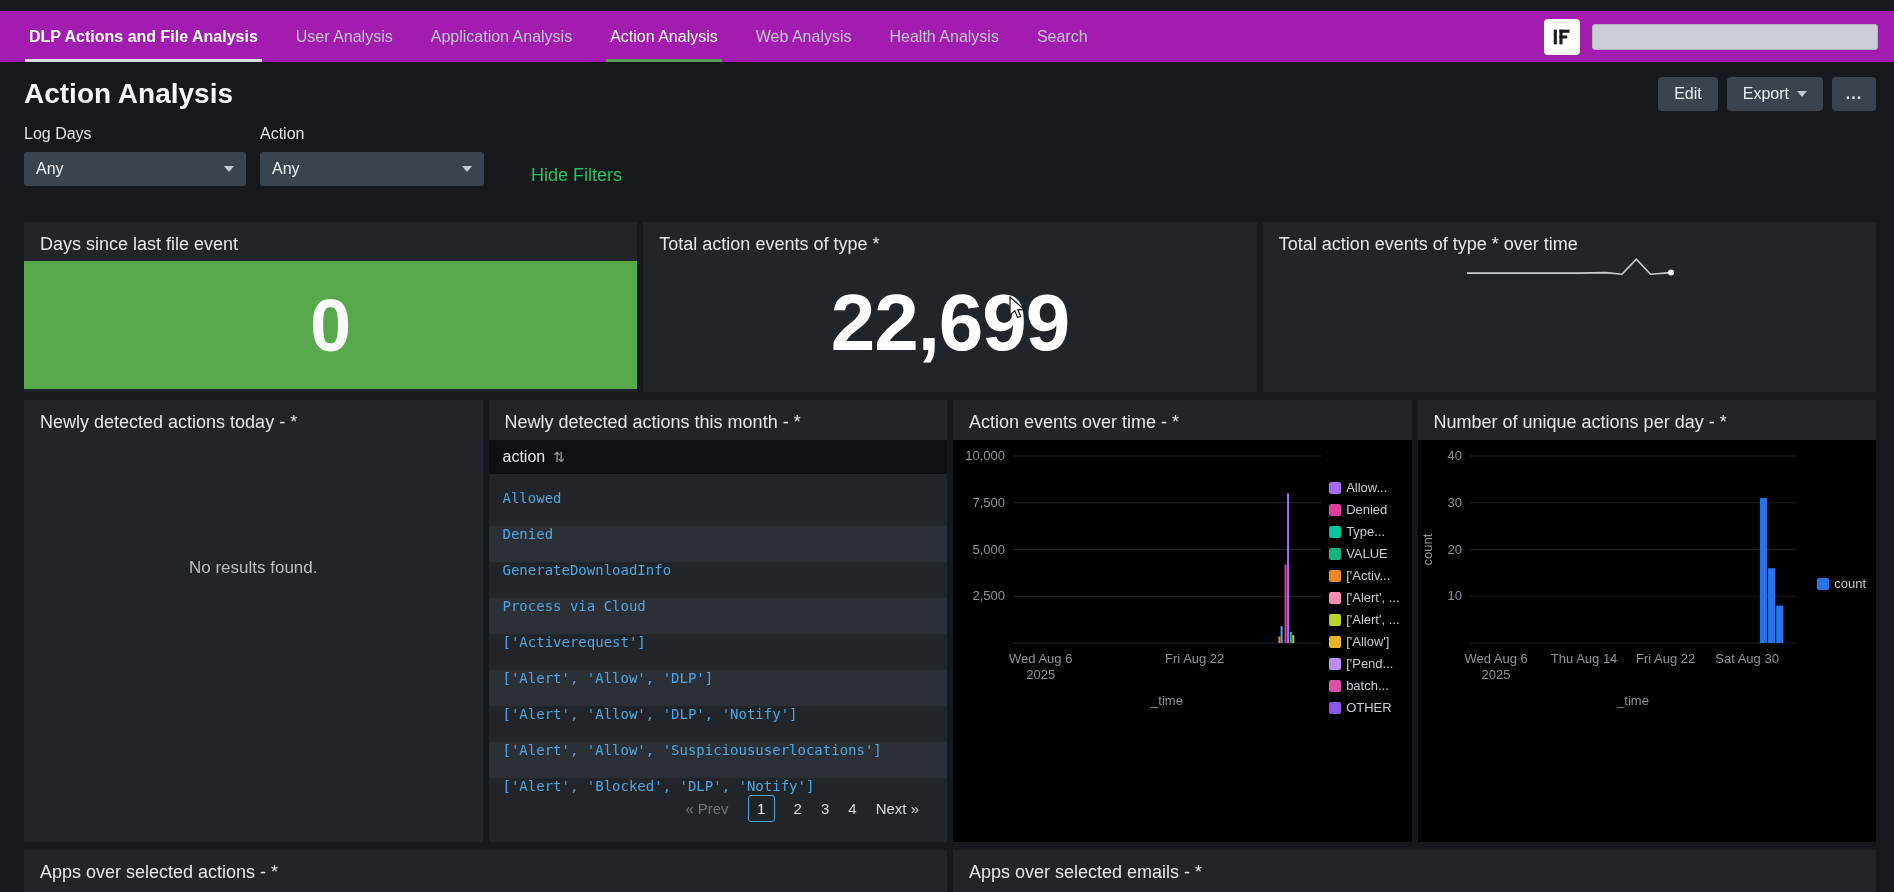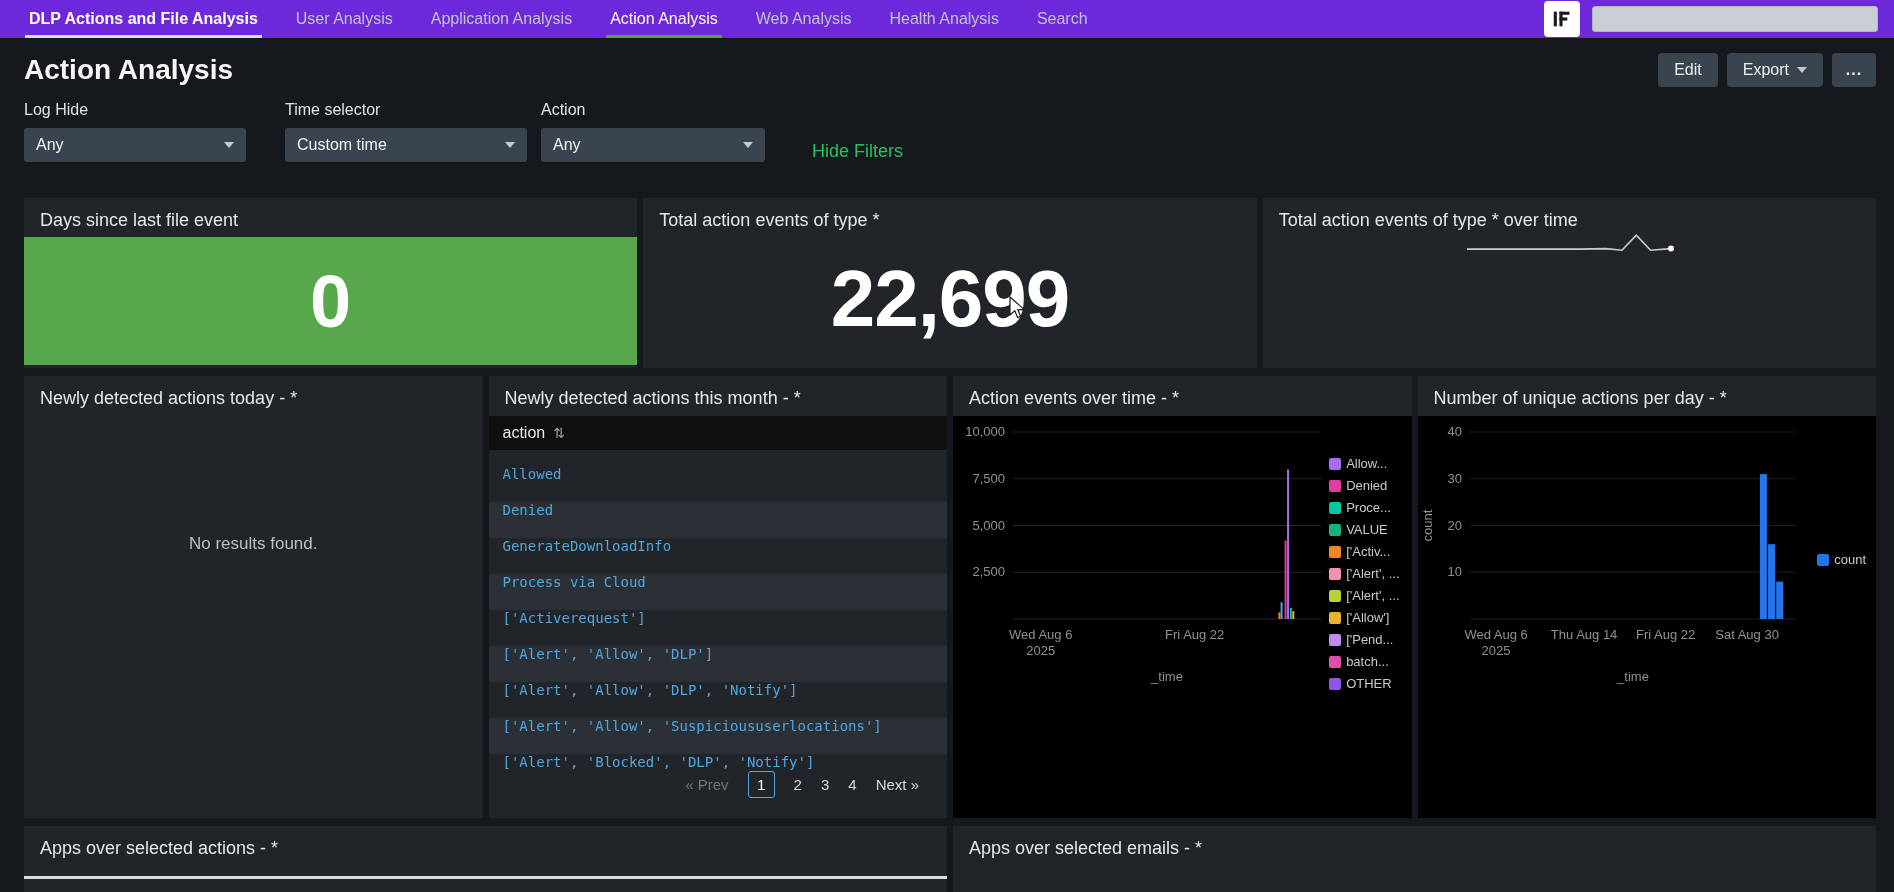--- a/index.html
+++ b/index.html
@@ -2,21 +2,21 @@
 <html><head>
 <meta charset="utf-8">
 <style>
   * { margin:0; padding:0; box-sizing:border-box; }
   html,body { background:#101316; }
   body { font-family:"Liberation Sans", sans-serif; }
 
   .screen { position:relative; width:1894px; height:892px; background:#15181c; overflow:hidden; }
 
   
-  .topnav { height:38px; background:#6d28d9; display:flex; align-items:stretch; padding-left:10px; }
+  .topnav { height:51px; background:#a21caf; display:flex; align-items:stretch; padding-left:10px;margin-top:11px; }
   .nav-tabs { display:flex; align-items:stretch; }
   .nav-tab { display:flex; align-items:center; padding:0 19px; font-size:16px; color:#bfc6cd; position:relative; white-space:nowrap; cursor:default; }
   .nav-tab.tab-underline { color:#ffffff; font-weight:bold; }
   .nav-tab.tab-underline::after { content:""; position:absolute; left:15px; right:15px; bottom:0; height:3px; background:#d9dde1; }
   .nav-tab.tab-active { color:#ffffff; }
   .nav-tab.tab-active::after { content:""; position:absolute; left:15px; right:15px; bottom:0; height:3px; background:#53a051; }
   .nav-right { margin-left:auto; display:flex; align-items:center; padding-right:16px; gap:12px; }
   .logo { width:36px; height:36px; background:#ffffff; border-radius:4px; display:flex; align-items:center; justify-content:center; }
   .nav-search { width:286px; height:26px; background:#c9ced4; border:1px solid #aeb4ba; border-radius:3px; padding:0 8px; font-size:14px; color:#20252a; }
 
@@ -132,30 +132,23 @@
             <span class="caret"></span>
           </button>
         <button class="btn btn-more">
             <span>...</span>
           </button>
       </div>
     </div>
 
     <div class="filters">
       <div class="filter-group fg-1">
-        <div class="filter-label">Log Hide</div>
+        <div class="filter-label">Log Days</div>
         <div class="dropdown">
           <span>Any</span>
-          <span class="caret"></span>
-        </div>
-      </div>
-      <div class="filter-group fg-2">
-        <div class="filter-label">Time selector</div>
-        <div class="dropdown">
-          <span>Custom time</span>
           <span class="caret"></span>
         </div>
       </div>
       <div class="filter-group fg-3">
         <div class="filter-label">Action</div>
         <div class="dropdown">
           <span>Any</span>
           <span class="caret"></span>
         </div>
       </div>
@@ -273,21 +266,21 @@
               <div class="legend-item">
                 <span class="swatch" style="background: rgb(169, 105, 242);"></span>
                 <span class="legend-label">Allow...</span>
               </div>
               <div class="legend-item">
                 <span class="swatch" style="background: rgb(226, 60, 159);"></span>
                 <span class="legend-label">Denied</span>
               </div>
               <div class="legend-item">
                 <span class="swatch" style="background: rgb(0, 200, 160);"></span>
-                <span class="legend-label">Proce...</span>
+                <span class="legend-label">Type...</span>
               </div>
               <div class="legend-item">
                 <span class="swatch" style="background: rgb(20, 179, 125);"></span>
                 <span class="legend-label">VALUE</span>
               </div>
               <div class="legend-item">
                 <span class="swatch" style="background: rgb(240, 134, 43);"></span>
                 <span class="legend-label">['Activ...</span>
               </div>
               <div class="legend-item">

